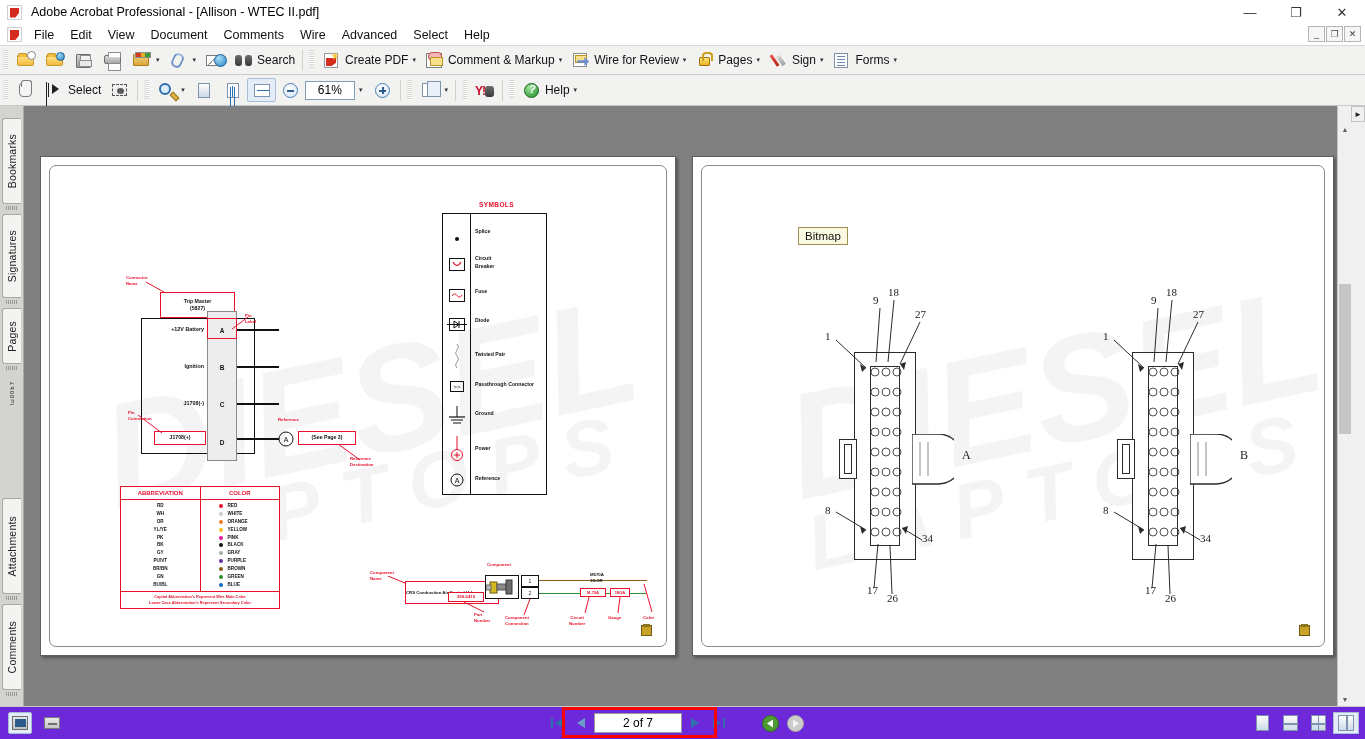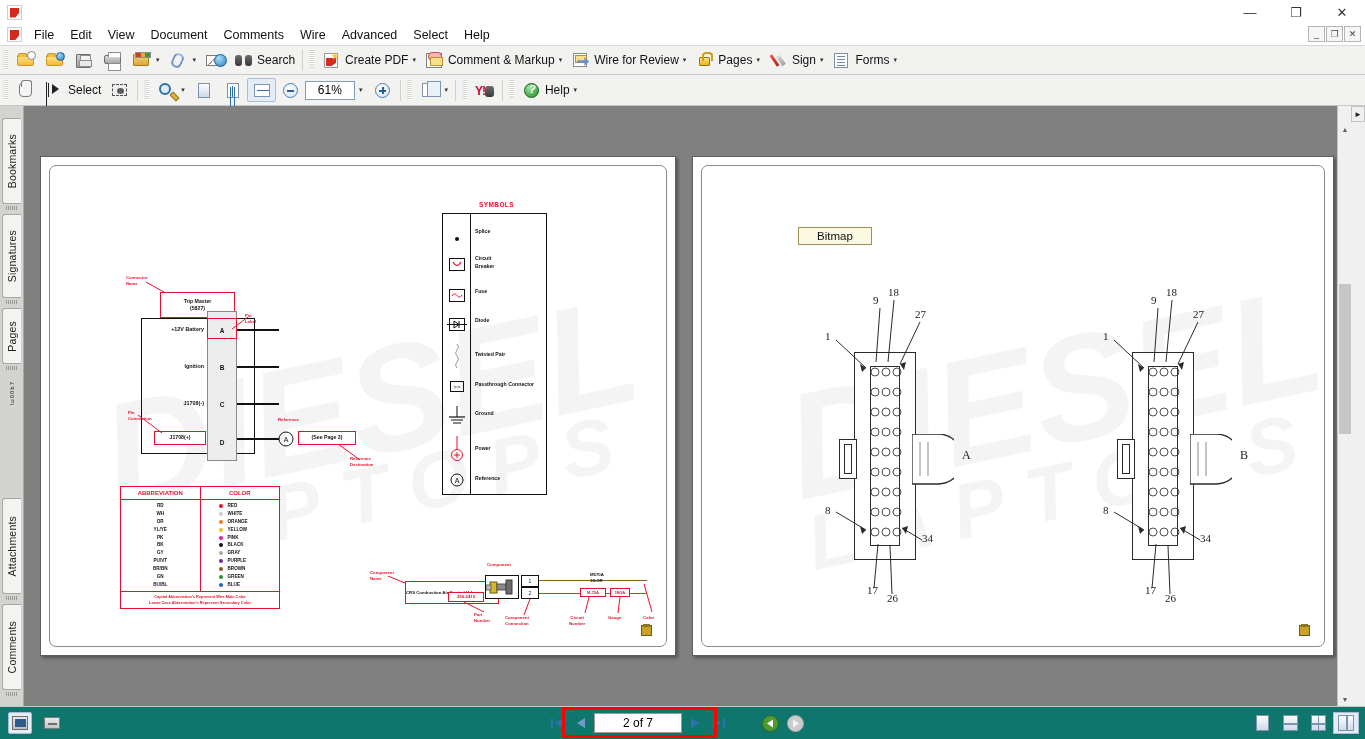--- a/index.html
+++ b/index.html
@@ -224,21 +224,21 @@
 
   
   .conn-body { position:absolute; border:1.3px solid #2b2b2b; background:#fff;}
   .conn-strip { position:absolute; border:1.3px solid #2b2b2b; background:#fff;}
   .conn-tab { position:absolute; border:1.3px solid #2b2b2b; background:#fff;}
   .conn-num { position:absolute; font-size:11px; color:#1a1a1a; font-family:"Liberation Serif", serif;}
   .conn-letter { position:absolute; font-size:12px; color:#1a1a1a; font-family:"Liberation Serif", serif;}
 
   .bitmap-tag {
     position:absolute; background:#fbf8e0; border:1px solid #9a8f57;
-    padding:2px 18px; font-size:11.5px; color:#111;
+    padding:2px 6px; font-size:11.5px; color:#111;
   }
 
   .stamp { position:absolute; width:11px; height:11px; background:#c9a227; border:1px solid #6f5a12;}
   .stamp::before{content:"";position:absolute;left:1px;top:-2px;right:1px;height:3px;background:#8d7520;}
 
   
   .vscroll {
     position:absolute; right:0; top:0; width:14px; bottom:0; background:#f0f0f0;
     border-left:1px solid #c4c4c4;
   }
@@ -251,21 +251,21 @@
 
   .topright-arrow {
     position:absolute; right:0; top:106px; width:14px; height:16px; background:#f0f0f0;
     display:flex;align-items:center;justify-content:center; font-size:8px;color:#222;
     border:1px solid #c4c4c4;
   }
 
   
   .statusbar {
     position:absolute; left:0; bottom:0; width:1365px; height:33px;
-    background:#0f766e; border-top:1px solid #c8c8c8;
+    background:#6d28d9; border-top:1px solid #c8c8c8;
     display:flex; align-items:center;
   }
   .sbtn {
     width:24px; height:22px; display:flex; align-items:center; justify-content:center;
     border:1px solid transparent; border-radius:2px;
   }
   .sbtn.sel { border-color:#a8bed6; background:#e3ecf7; }
   .nav-group { position:absolute; left:546px; bottom:5px; display:flex; align-items:center; gap:2px;}
   .pagefield {
     width:88px; height:20px; background:#fff; border:1px solid #9a9a9a;
@@ -292,20 +292,21 @@
   .ic-bar{width:16px;height:12px;background:linear-gradient(#eaeaea,#c4c4c4);border:1px solid #7b7b7b;position:relative;}
   .ic-bar::after{content:"";position:absolute;left:3px;top:5px;width:9px;height:2px;background:#6f6f6f;}
 </style>
 </head>
 <body>
 
 <div id="app">
 
   <div class="titlebar">
     <div class="acro-logo"></div>
+    <div class="title-text">Adobe Acrobat Professional - [Allison - WTEC II.pdf]</div>
     <div class="win-btns">
       <div class="win-btn">—</div>
       <div class="win-btn">❐</div>
       <div class="win-btn close">✕</div>
     </div>
   </div>
 
   <div class="menubar">
     <div class="acro-small"></div>
     <div class="menu-item">File</div>

